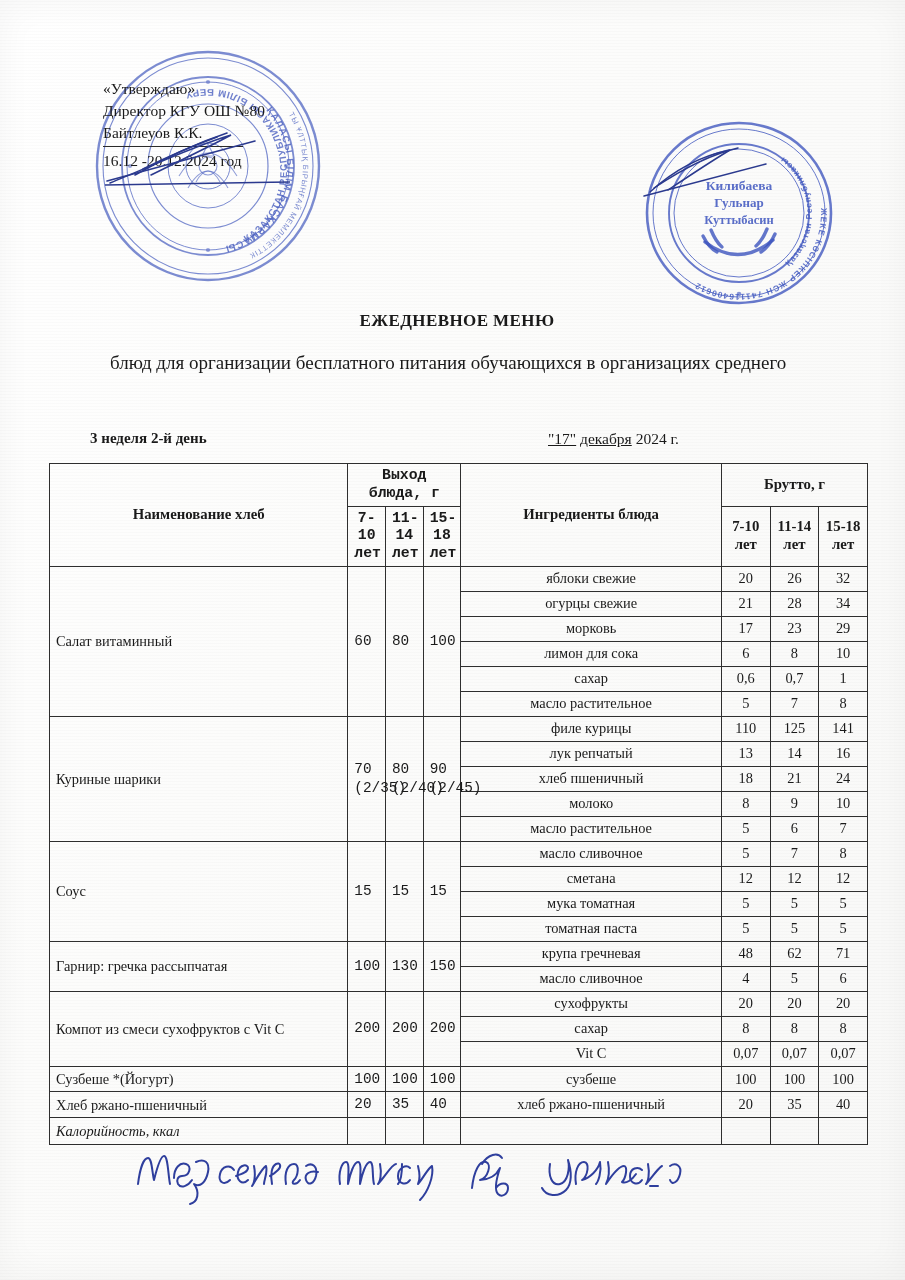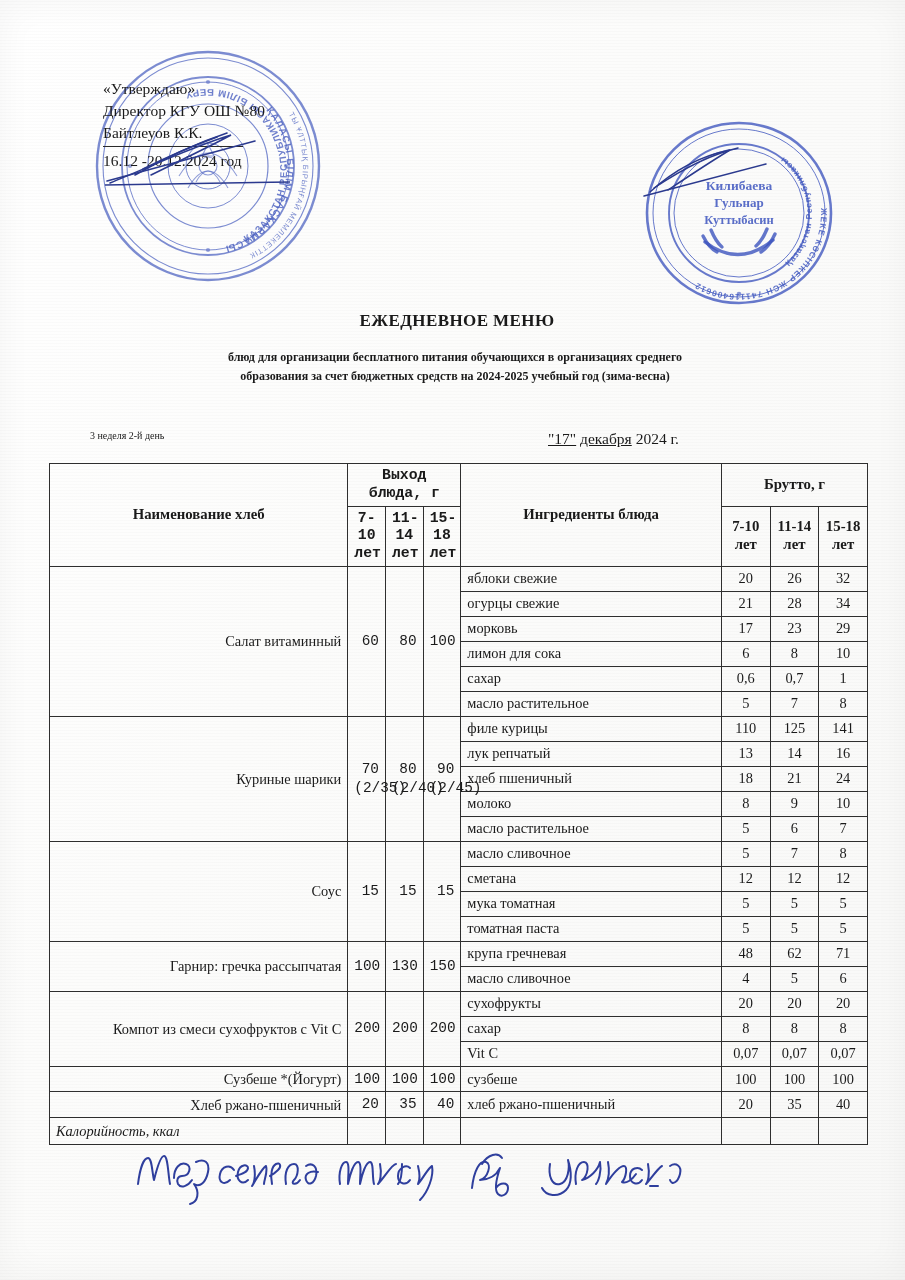--- a/index.html
+++ b/index.html
@@ -75,30 +75,30 @@
     text-align: center;
     font-weight: bold;
     font-size: 17px;
     letter-spacing: 0.4px;
     padding-left: 9px;
   }
   .subtitle {
     position: absolute;
     left: 110px; width: 690px;
     top: 348px;
-    text-align: center;
+    text-align: left;
+    font-weight: normal;
+    font-size: 19px;
+    line-height: 1.55;
+  }
+  .weekline {
+    position: absolute;
+    left: 90px; top: 430px;
     font-weight: bold;
-    font-size: 12px;
-    line-height: 1.55;
-  }
-  .weekline {
-    position: absolute;
-    left: 90px; top: 430px;
-    font-weight: normal;
-    font-size: 10px;
+    font-size: 15px;
   }
   .dateline {
     position: absolute;
     left: 548px; top: 430px;
     font-size: 15.5px;
   }
   .dateline .u { text-decoration: underline; }
 
   
   .tbl-wrap {
@@ -125,27 +125,27 @@
     font-size: 14.8px;
     line-height: 1.2;
   }
   .c-name   { width: 190px; }
   .c-out    { width: 72px;  text-align: center; font-family: Liberation Mono, monospace; }
   .c-ingr   { width: 166px; }
   .c-br1    { width: 93px;  text-align: center; }
   .c-br2    { width: 80px;  text-align: center; }
   .c-br3    { width: 80px;  text-align: center; }
   td.dish {
-    text-align: right;
+    text-align: left;
     vertical-align: top;
     padding-top: 7px;
     line-height: 1.28;
   }
-  td.num { text-align: right; vertical-align: top; padding-top: 7px; line-height:1.3;margin-top:47px; }
-  td.ing { text-align: left; }
+  td.num { text-align: left; vertical-align: top; padding-top: 7px; line-height:1.3;margin-top:47px; }
+  td.ing { text-align: center; }
   td.val { text-align: center; }
   tr.r { height: 25px; }
   th.hdr-name { vertical-align: middle; }
   th.hdr-ingr { vertical-align: middle; }
   td.kcal {
     font-weight: bold;
     text-align: left;
     height: 27px;
     font-style: italic;
   }
@@ -267,21 +267,20 @@
         <path d="M10,52 C34,30 60,16 90,10 C70,22 46,38 28,50"></path>
         <path d="M14,48 C44,28 72,14 98,8"></path>
         <path d="M4,56 L126,24"></path>
       </g>
     </svg>
   </div>
 
   <div class="title">ЕЖЕДНЕВНОЕ МЕНЮ</div>
   <div class="subtitle">
     <div>блюд для организации бесплатного питания обучающихся в организациях среднего</div>
-    <div>образования за счет бюджетных средств на 2024-2025 учебный год (зима-весна)</div>
   </div>
 
   <div class="weekline">3 неделя 2-й день</div>
   <div class="dateline">
     <span class="u">"17"</span>
     <span class="u">декабря</span>
     <span>2024 г.</span>
   </div>
 
   <div class="tbl-wrap">

